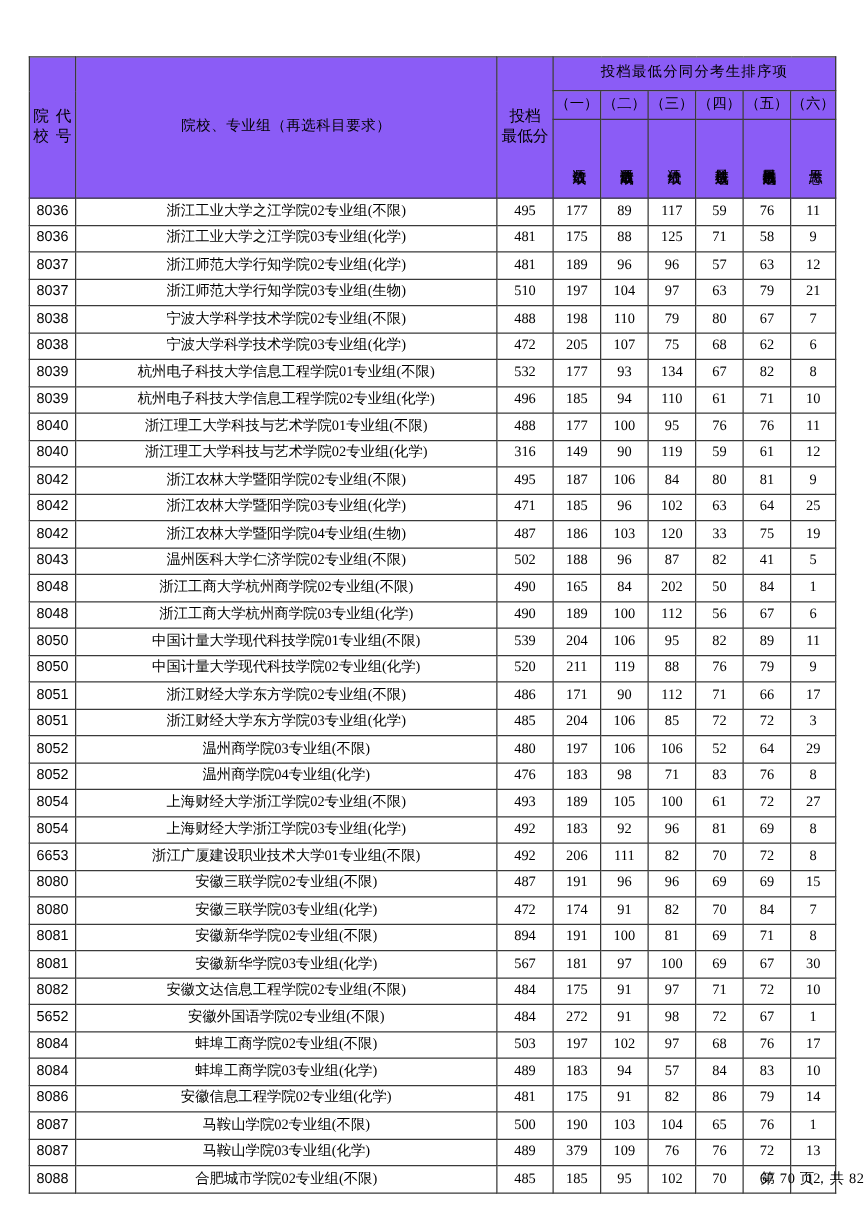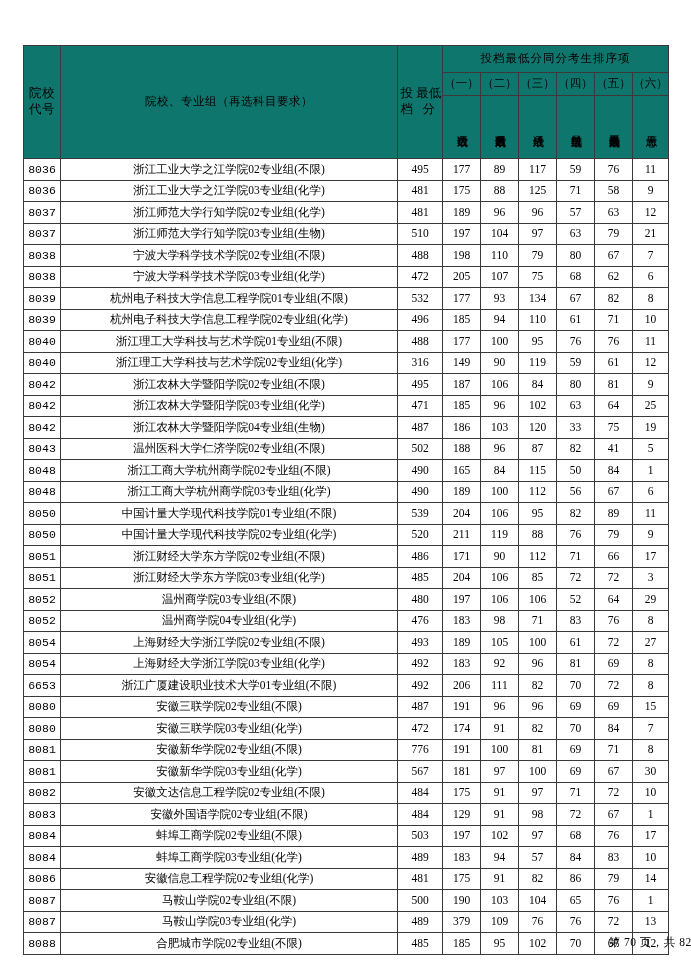--- a/index.html
+++ b/index.html
@@ -52,42 +52,42 @@
   col.c-i       { width: 38px; }
   col.c-ii      { width: 38px; }
   col.c-iii     { width: 38px; }
   col.c-iv      { width: 38px; }
   col.c-v       { width: 38px; }
   col.c-vi      { width: 36px; }
 
   
   thead td {
     font-size: 12px;
-    background: #0f766e;
+    background: #8b5cf6;
   }
 
   .th-code {
     height: 110px;
   }
   .th-code .stack {
     display: flex;
-    flex-direction: column;
+    flex-direction: row;
     align-items: center;
     justify-content: center;
     line-height: 1.25;
     font-size: 12.5px;
     letter-spacing: 0.5px;
   }
   .th-name {
     font-size: 12.5px;
     letter-spacing: 0.5px;
   }
   .th-min .stack {
     display: flex;
-    flex-direction: row;
+    flex-direction: column;
     align-items: center;
     justify-content: center;
     line-height: 1.25;
     font-size: 12.5px;
   }
   .th-group {
     height: 26px;
     font-size: 12.5px;
     letter-spacing: 1px;
   }
@@ -113,21 +113,21 @@
     display: flex;
     justify-content: center;
     align-items: center;
     height: 100%;
   }
 
   
   tbody tr { height: 21.5px; }
   tbody td { font-size: 11.5px; }
   td.cell-code {
-    font-family: Liberation Mono, monospace;
+    font-family: Liberation Sans, sans-serif;
     font-size: 11.5px;
     text-align: center;
     letter-spacing: 0px;
   }
   td.cell-name {
     text-align: left;
     padding-left: 5px;
     font-size: 11.5px;
     letter-spacing: 0px;
     white-space: nowrap;
@@ -380,21 +380,21 @@
           <td class="cell-num">82</td>
           <td class="cell-num">41</td>
           <td class="cell-num">5</td>
         </tr>
         <tr>
           <td class="cell-code">8048</td>
           <td class="cell-name">浙江工商大学杭州商学院02专业组(不限)</td>
           <td class="cell-num">490</td>
           <td class="cell-num">165</td>
           <td class="cell-num">84</td>
-          <td class="cell-num">115</td>
+          <td class="cell-num">202</td>
           <td class="cell-num">50</td>
           <td class="cell-num">84</td>
           <td class="cell-num">1</td>
         </tr>
         <tr>
           <td class="cell-code">8048</td>
           <td class="cell-name">浙江工商大学杭州商学院03专业组(化学)</td>
           <td class="cell-num">490</td>
           <td class="cell-num">189</td>
           <td class="cell-num">100</td>
@@ -520,21 +520,21 @@
           <td class="cell-num">174</td>
           <td class="cell-num">91</td>
           <td class="cell-num">82</td>
           <td class="cell-num">70</td>
           <td class="cell-num">84</td>
           <td class="cell-num">7</td>
         </tr>
         <tr>
           <td class="cell-code">8081</td>
           <td class="cell-name">安徽新华学院02专业组(不限)</td>
-          <td class="cell-num">776</td>
+          <td class="cell-num">894</td>
           <td class="cell-num">191</td>
           <td class="cell-num">100</td>
           <td class="cell-num">81</td>
           <td class="cell-num">69</td>
           <td class="cell-num">71</td>
           <td class="cell-num">8</td>
         </tr>
         <tr>
           <td class="cell-code">8081</td>
           <td class="cell-name">安徽新华学院03专业组(化学)</td>
@@ -551,24 +551,24 @@
           <td class="cell-name">安徽文达信息工程学院02专业组(不限)</td>
           <td class="cell-num">484</td>
           <td class="cell-num">175</td>
           <td class="cell-num">91</td>
           <td class="cell-num">97</td>
           <td class="cell-num">71</td>
           <td class="cell-num">72</td>
           <td class="cell-num">10</td>
         </tr>
         <tr>
-          <td class="cell-code">8083</td>
+          <td class="cell-code">5652</td>
           <td class="cell-name">安徽外国语学院02专业组(不限)</td>
           <td class="cell-num">484</td>
-          <td class="cell-num">129</td>
+          <td class="cell-num">272</td>
           <td class="cell-num">91</td>
           <td class="cell-num">98</td>
           <td class="cell-num">72</td>
           <td class="cell-num">67</td>
           <td class="cell-num">1</td>
         </tr>
         <tr>
           <td class="cell-code">8084</td>
           <td class="cell-name">蚌埠工商学院02专业组(不限)</td>
           <td class="cell-num">503</td>

